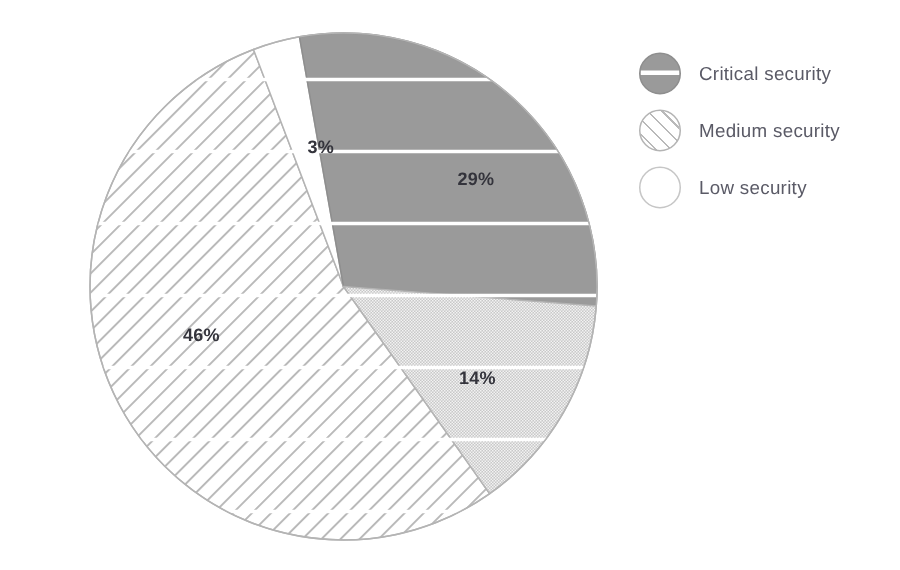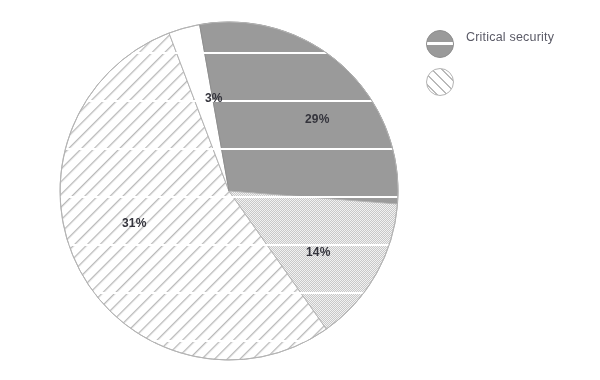--- a/index.html
+++ b/index.html
@@ -31,21 +31,21 @@
     mask-composite:intersect;
     background-position:13px 4px,13px 4px;
     opacity:.9;
     pointer-events:none;
   }
   .chart-area{position:absolute;left:0;top:0;width:420px;height:380px;}
   .legend{
     position:absolute;left:420px;top:30px;width:180px;
   }
   .legend-row{
-    display:flex;
+    display:flex;align-items:center;
     height:38px;
   }
   .legend-swatch{
     width:26px;height:26px;border-radius:50%;
     border:1px solid #b4b4b4;
     margin-right:12px;margin-left:6px;
     flex:0 0 auto;
     position:relative;overflow:hidden;
     background:#ffffff;
   }
@@ -117,27 +117,32 @@
           <line x1="58" x2="400" y1="245" y2="245" stroke="#ffffff" stroke-width="2.2"></line>
           <line x1="58" x2="400" y1="293" y2="293" stroke="#ffffff" stroke-width="2.2"></line>
           <line x1="58" x2="400" y1="341" y2="341" stroke="#ffffff" stroke-width="2.2"></line>
         </g>
 
       <circle cx="229" cy="191" r="169" fill="none" stroke="#b4b4b4" stroke-width="1"></circle>
     </svg>
 
     <div class="pie-label" id="lbl-0" style="left: 305px; top: 112px;">29%</div>
     <div class="pie-label" id="lbl-1" style="left: 306px; top: 245px;">14%</div>
-    <div class="pie-label" id="lbl-2" style="left: 122px; top: 216px;">31%</div>
+    <div class="pie-label" id="lbl-2" style="left: 122px; top: 216px;">46%</div>
     <div class="pie-label" id="lbl-3" style="left: 205px; top: 91px;">3%</div>
   </div>
 
   <div class="legend">
     <div class="legend-row">
       <span class="legend-swatch sw-critical"></span>
       <span class="legend-label">Critical security</span>
     </div>
     <div class="legend-row">
       <span class="legend-swatch sw-medium"></span>
+      <span class="legend-label">Medium security</span>
+    </div>
+    <div class="legend-row">
+      <span class="legend-swatch sw-low"></span>
+      <span class="legend-label">Low security</span>
     </div>
   </div>
 
 </div>
 
 </body></html>

